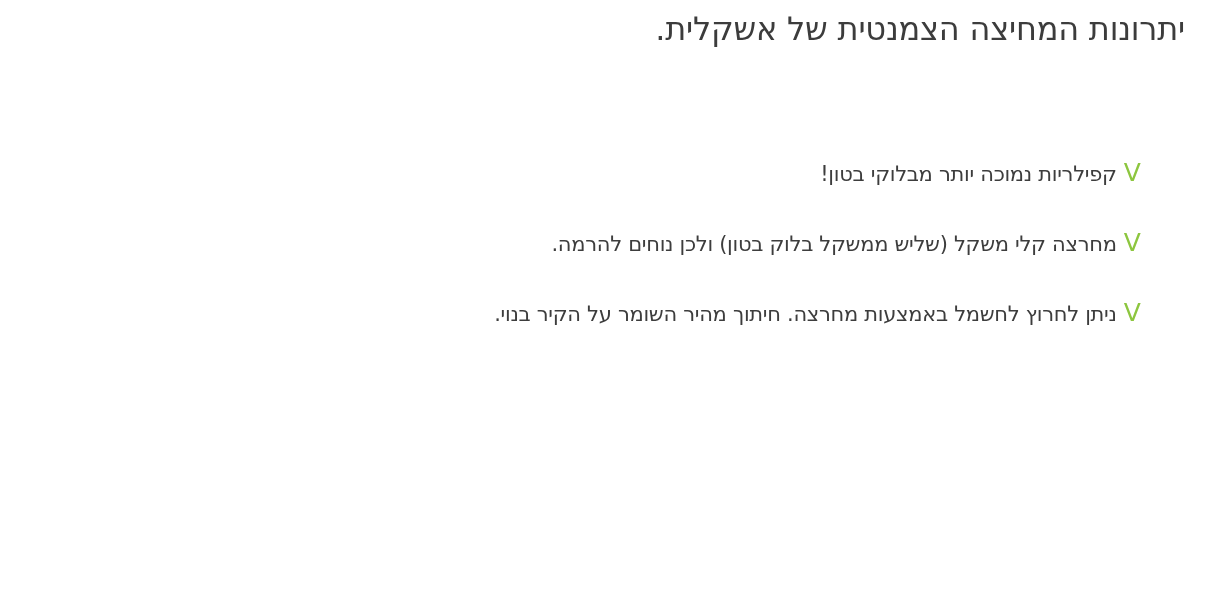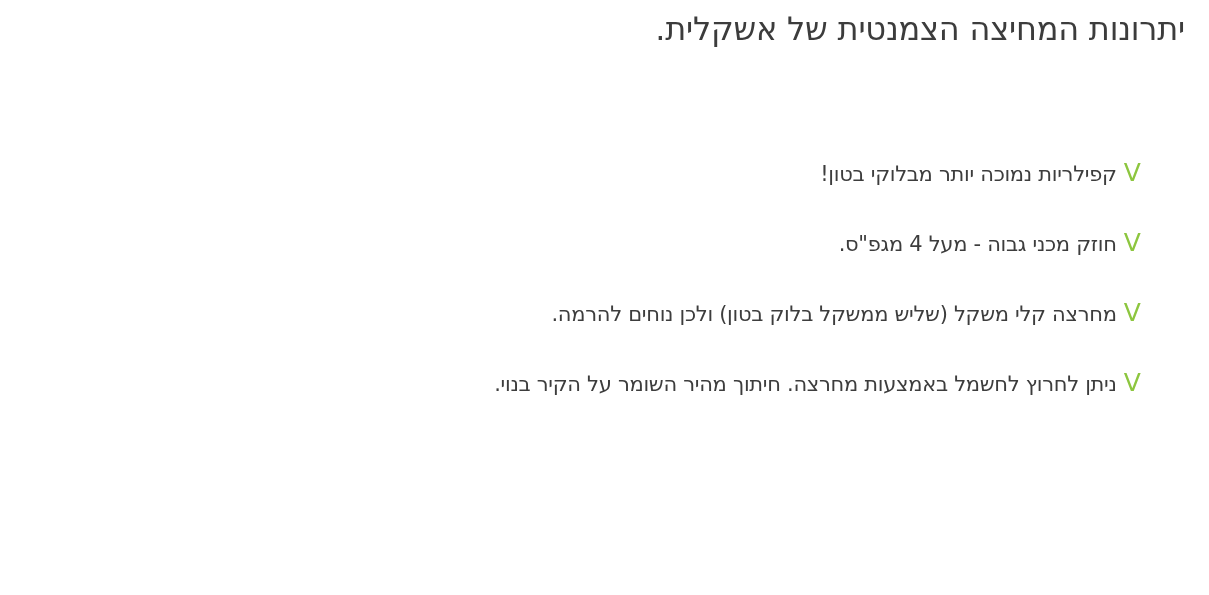--- a/index.html
+++ b/index.html
@@ -63,23 +63,20 @@
 
   <h1 class="title">יתרונות המחיצה הצמנטית של אשקלית.</h1>
 
   <div class="list">
 
     <div class="row">
       <span class="check">V</span><span>קפילריות נמוכה יותר מבלוקי בטון!</span>
     </div>
 
 
-    <div class="row">
-      <span class="check">V</span><span>חוזק מכני גבוה - מעל 4 מגפ"ס.</span>
-    </div>
 
 
     <div class="row">
       <span class="check">V</span><span>מחרצה קלי משקל (שליש ממשקל בלוק בטון) ולכן נוחים להרמה.</span>
     </div>
 
 
     <div class="row">
       <span class="check">V</span><span>ניתן לחרוץ לחשמל באמצעות מחרצה. חיתוך מהיר השומר על הקיר בנוי.</span>
     </div>

